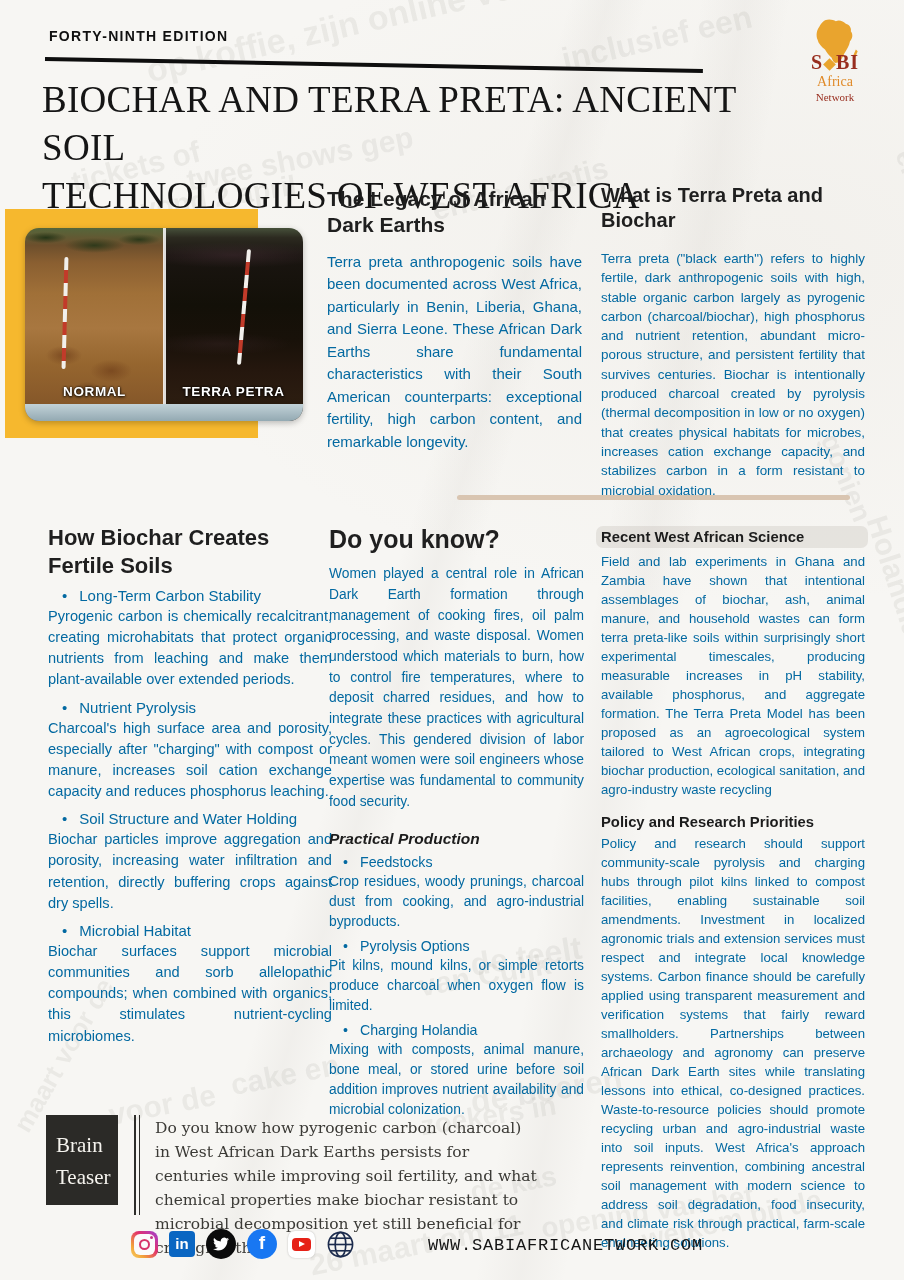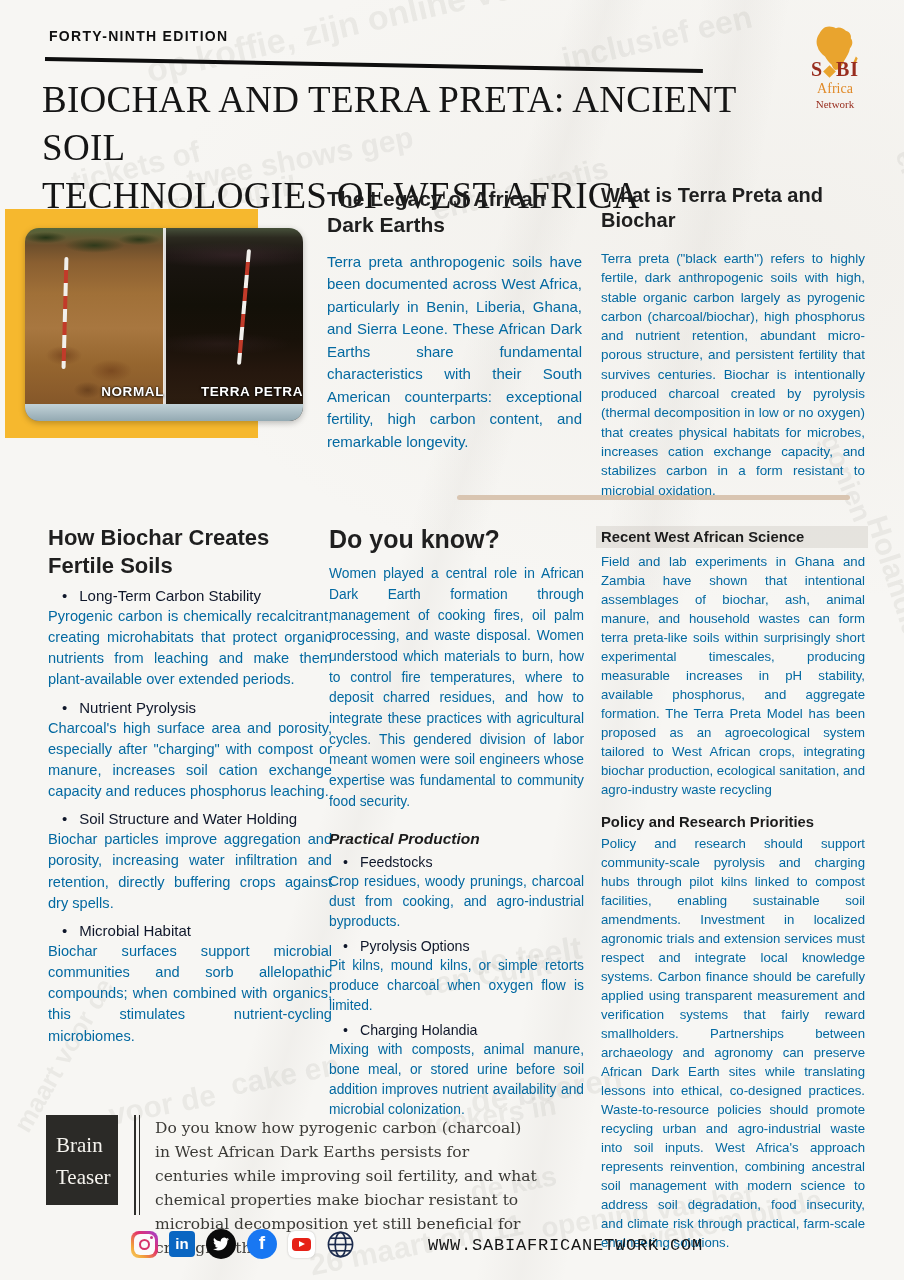--- a/index.html
+++ b/index.html
@@ -32,21 +32,21 @@
   .wm18{left:845px;top:218px;font-size:28px;transform:rotate(70deg);}
   .wm19{left:-22px;top:1040px;font-size:26px;transform:rotate(-60deg);}
 
   .edition{position:absolute;left:49px;top:28px;font-size:14px;font-weight:600;letter-spacing:1.3px;color:#101010;}
   .rule-top{position:absolute;left:45px;top:57px;width:658px;height:3.6px;background:#0e0e0e;
             transform:rotate(1.05deg);transform-origin:left center;}
   .title{position:absolute;left:42px;top:76px;width:780px;margin:0;
          font-family:"Liberation Serif","DejaVu Serif",serif;font-weight:400;font-size:37px;
          line-height:1.3;letter-spacing:0.3px;color:#151515;white-space:pre-line;}
 
-  .logo{position:absolute;left:791px;top:24px;width:88px;text-align:center;line-height:1;}
+  .logo{position:absolute;left:791px;top:17px;width:88px;text-align:center;line-height:1;}
   .logo svg{width:54px;height:50px;display:block;margin:0 auto;}
   .logo-line1{font-family:"Liberation Serif",serif;font-weight:700;font-size:20px;color:#982D1E;margin-top:-15px;letter-spacing:1px;}
   .diamond{display:inline-block;width:9px;height:9px;background:#E9A42E;transform:rotate(45deg);margin:0 2px;}
   .logo-line2{font-family:"Liberation Serif",serif;font-size:14px;color:#E08A28;margin-top:3px;}
   .logo-line3{font-family:"Liberation Serif",serif;font-size:11px;color:#982D1E;margin-top:3px;}
 
   .yellow-rect{position:absolute;left:5px;top:209px;width:253px;height:229px;background:#F6B82E;}
   .photo{position:absolute;left:25px;top:228px;width:278px;height:193px;margin:0;border-radius:14px;
          overflow:hidden;display:flex;box-shadow:0 2px 6px rgba(0,0,0,0.25);}
   .ph-left{position:relative;width:50%;height:100%;background:
@@ -63,49 +63,49 @@
   .ph-right::after{content:"";position:absolute;inset:0;background:
      radial-gradient(120px 16px at 50% 14%, rgba(96,62,76,0.30), transparent 80%),
      radial-gradient(90px 14px at 40% 60%, rgba(96,62,76,0.18), transparent 80%);}
   .ph-bottom{position:absolute;left:0;bottom:0;width:100%;height:17px;
      background:linear-gradient(180deg,#c2d2d8 0%,#93a9b2 100%);}
   .ph-divider{position:absolute;left:calc(50% - 1.5px);top:0;width:3px;height:100%;background:rgba(255,255,255,0.85);}
   .pole{position:absolute;width:4px;z-index:2;border-radius:2px;
      background:repeating-linear-gradient(180deg,#f2f0ec 0 13px,#c23b2a 13px 26px);}
   .pole-l{left:27%;top:15%;height:58%;transform:rotate(1.5deg);}
   .pole-r{left:56%;top:11%;height:60%;transform:rotate(5deg);}
-  .ph-label{position:absolute;bottom:22px;left:0;width:100%;text-align:right;color:#fff;font-weight:700;
+  .ph-label{position:absolute;bottom:22px;left:0;width:100%;text-align:center;color:#fff;font-weight:700;
      font-size:13.5px;letter-spacing:0.6px;z-index:3;
      text-shadow:0 1px 3px rgba(0,0,0,0.95),0 0 2px rgba(0,0,0,0.9);}
 
   .col h2{font-size:21px;font-weight:700;color:#1f1f1f;margin:0 0 12px;line-height:1.25;}
   .col p{margin:0;text-align:justify;color:#0369a1;}
   .col-legacy{position:absolute;left:327px;top:186px;width:255px;}
   .col-legacy p{font-size:15px;line-height:1.5;}
   .col-whatis{position:absolute;left:601px;top:183px;width:264px;}
   .col-whatis h2{font-size:20px;}
   .col-whatis p{font-size:13.4px;line-height:1.44;margin-top:16px;}
 
   .divider-beige{position:absolute;left:457px;top:495px;width:393px;height:4.5px;background:#D9C5B1;border-radius:3px;}
 
-  .bullet-title{font-size:15px;padding-left:14px;margin:8px 0 2px;color:#0f172a;}
+  .bullet-title{font-size:15px;padding-left:14px;margin:8px 0 2px;color:#0369a1;}
   .bullet-title::before{content:"\2022";margin-right:12px;}
   .bullet-body{margin:0;text-align:justify;color:#232323;}
 
   .col-how{position:absolute;left:40px;top:524px;width:284px;margin-left:8px;}
   .col-how h2{font-size:22px;margin-bottom:8px;}
   .col-how .bullet-body{font-size:14.6px;line-height:1.45;}
   .col-know{position:absolute;left:329px;top:524px;width:255px;}
   .col-know h2{font-size:25px;margin-bottom:9px;}
   .col-know .lead{font-size:13.8px;line-height:1.5;}
   .col-know h3{font-size:15.5px;font-weight:700;margin:17px 0 2px;color:#1c1c1c;font-style:italic;}
   .col-know .bullet-title{font-size:14.2px;margin-top:6px;}
   .col-know .bullet-body{font-size:13.8px;line-height:1.45;}
   .col-recent{position:absolute;left:601px;top:526px;width:264px;}
-  .col-recent h3{font-size:14.8px;font-weight:700;margin:0 0 4px;color:#1c1c1c;}
+  .col-recent h3{font-size:14.8px;font-weight:700;margin:0 0 4px;color:#1c1c1c;border-radius:7px;}
   .col-recent h3.shaded{background:rgba(185,181,173,0.28);padding:3px 5px;margin-left:-5px;margin-right:-3px;}
   .col-recent h3.second{margin-top:15px;}
   .col-recent p{font-size:13.2px;line-height:1.44;}
 
   .teaser{position:absolute;left:46px;top:1103px;display:flex;align-items:flex-start;margin-top:12px;}
   .teaser-box{width:72px;height:90px;box-sizing:border-box;background:#2B2A27;color:#f5f3ee;
       font-family:"Liberation Serif","DejaVu Serif",serif;font-size:21px;padding:15px 6px 0 10px;line-height:1.5;}
   .teaser-rule{width:3px;border-left:2px solid #2e2d2a;border-right:1px solid #2e2d2a;height:100px;margin:0 15px 0 16px;}
   .teaser-text{width:382px;margin:1px 0 0;font-family:"DejaVu Serif","Liberation Serif",serif;
       font-size:15.5px;line-height:1.55;color:#3b3a36;}

